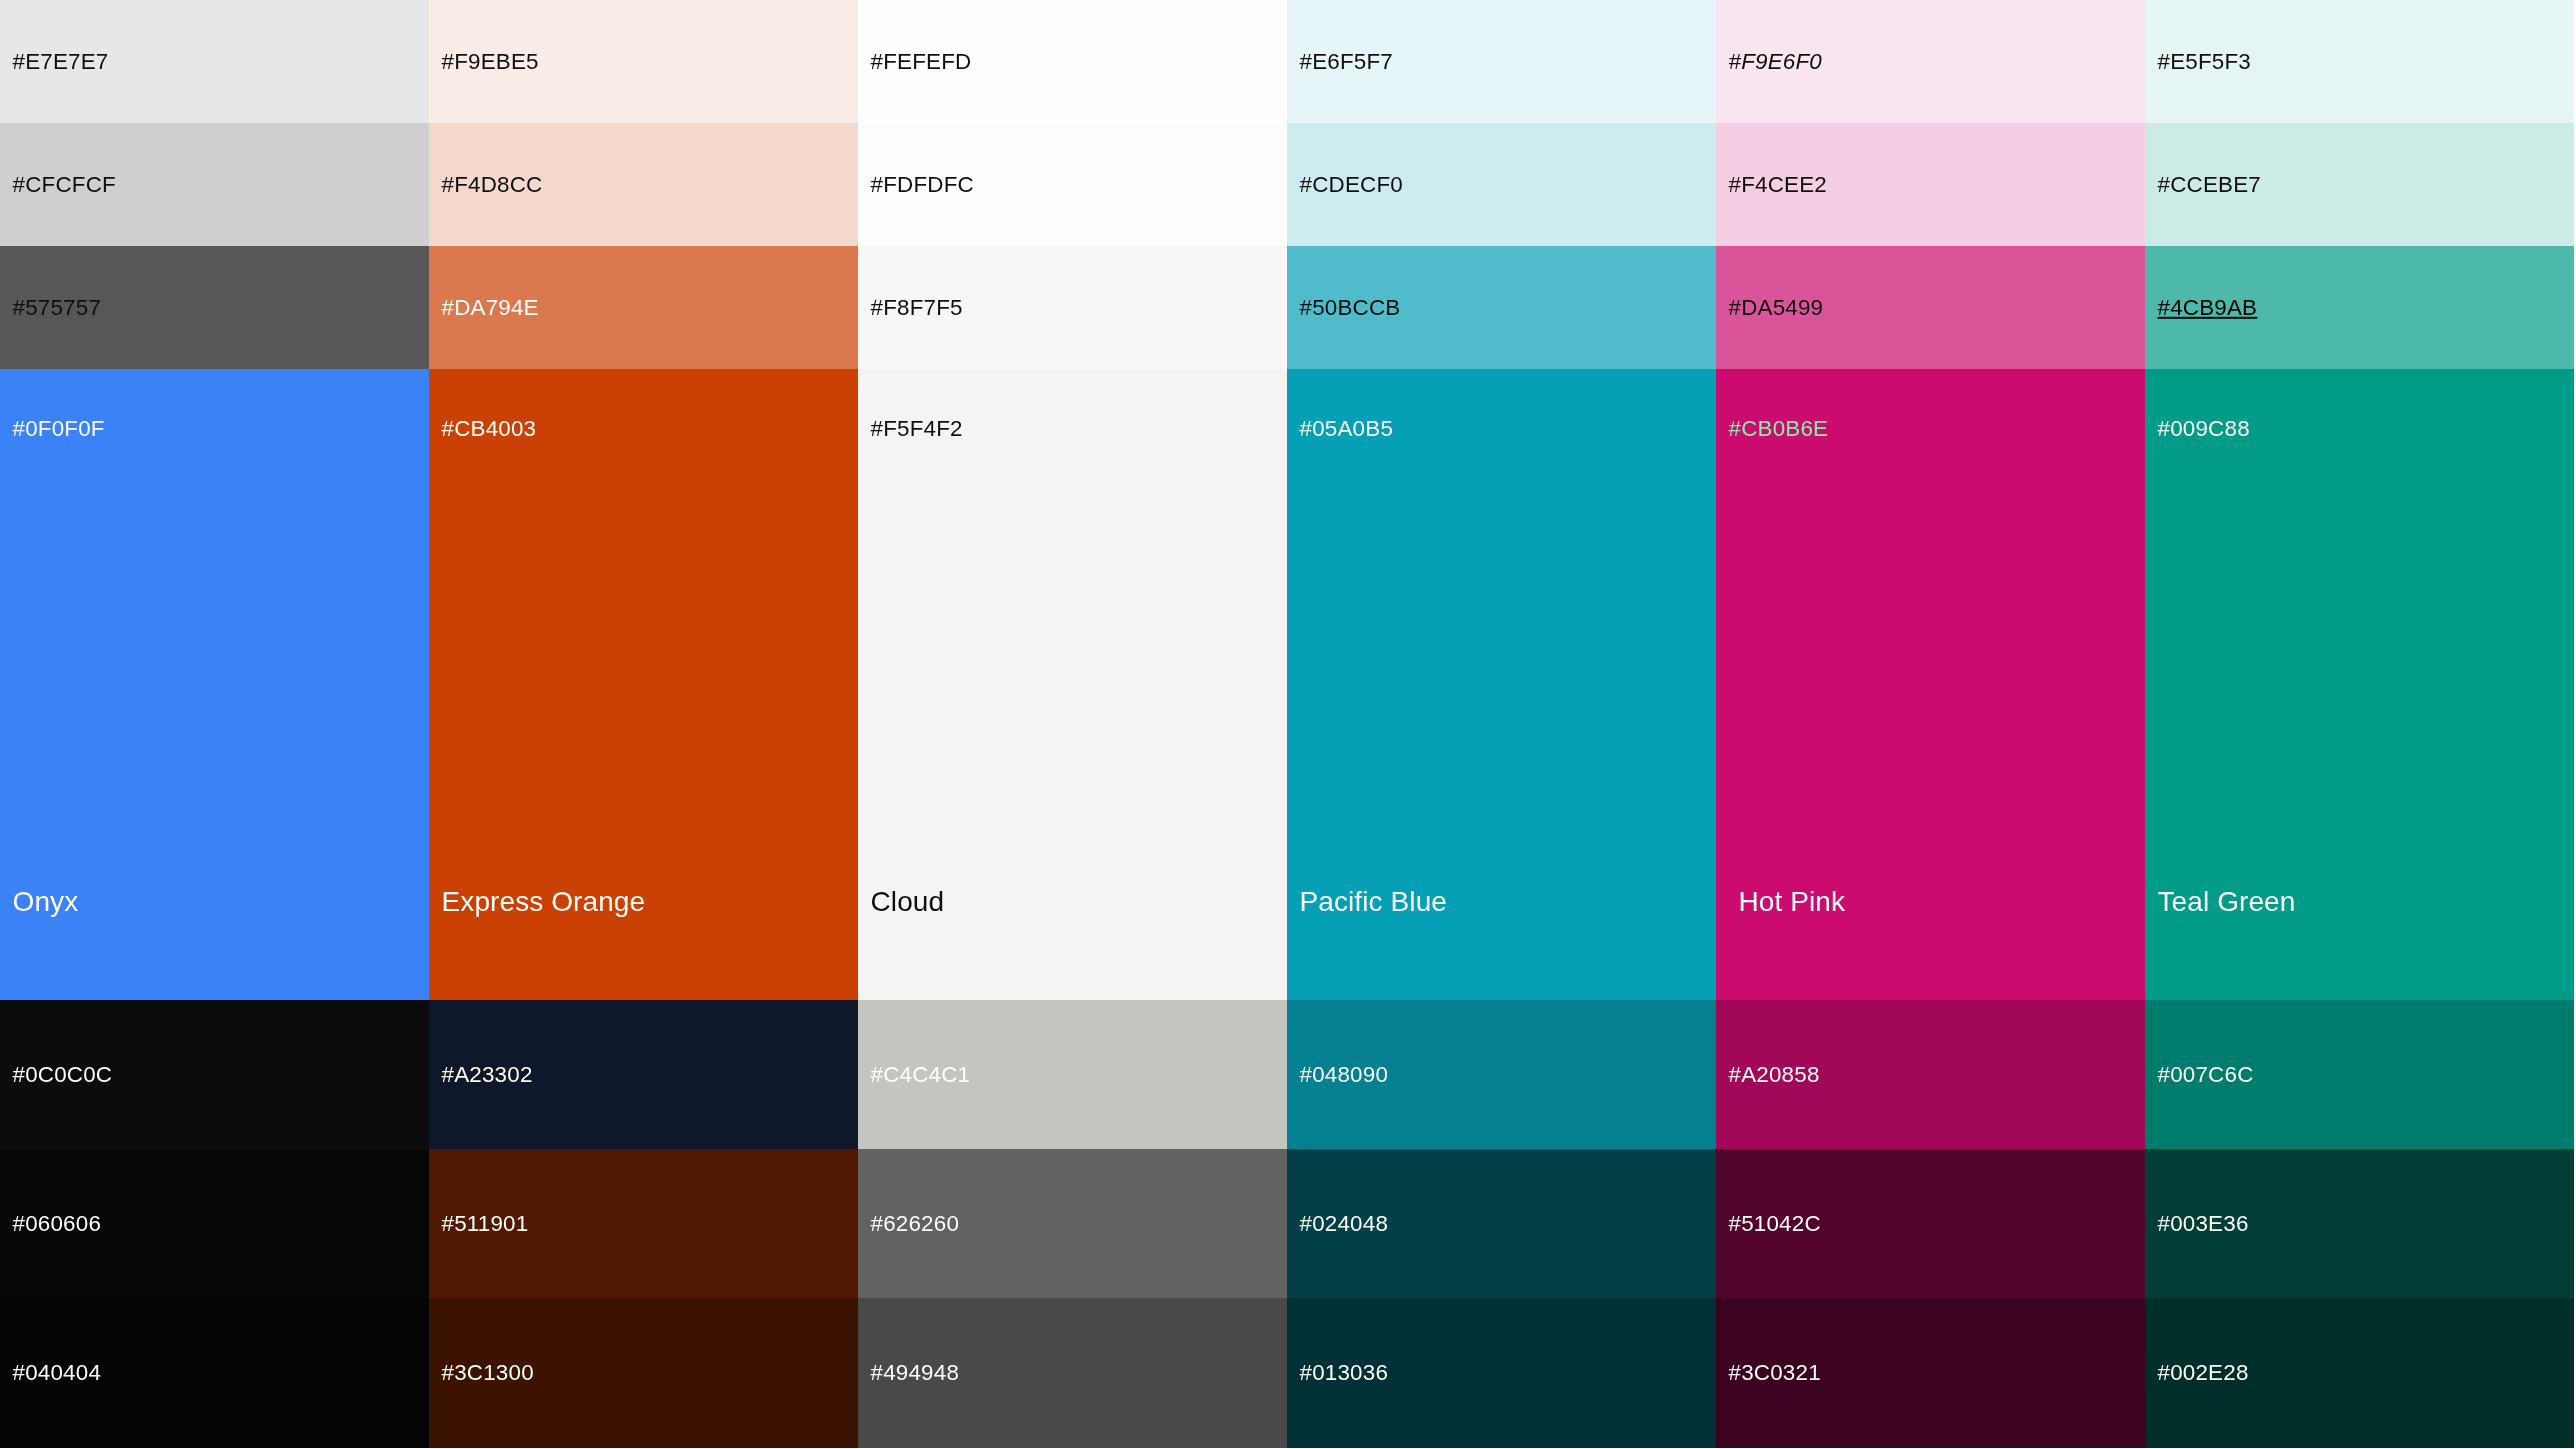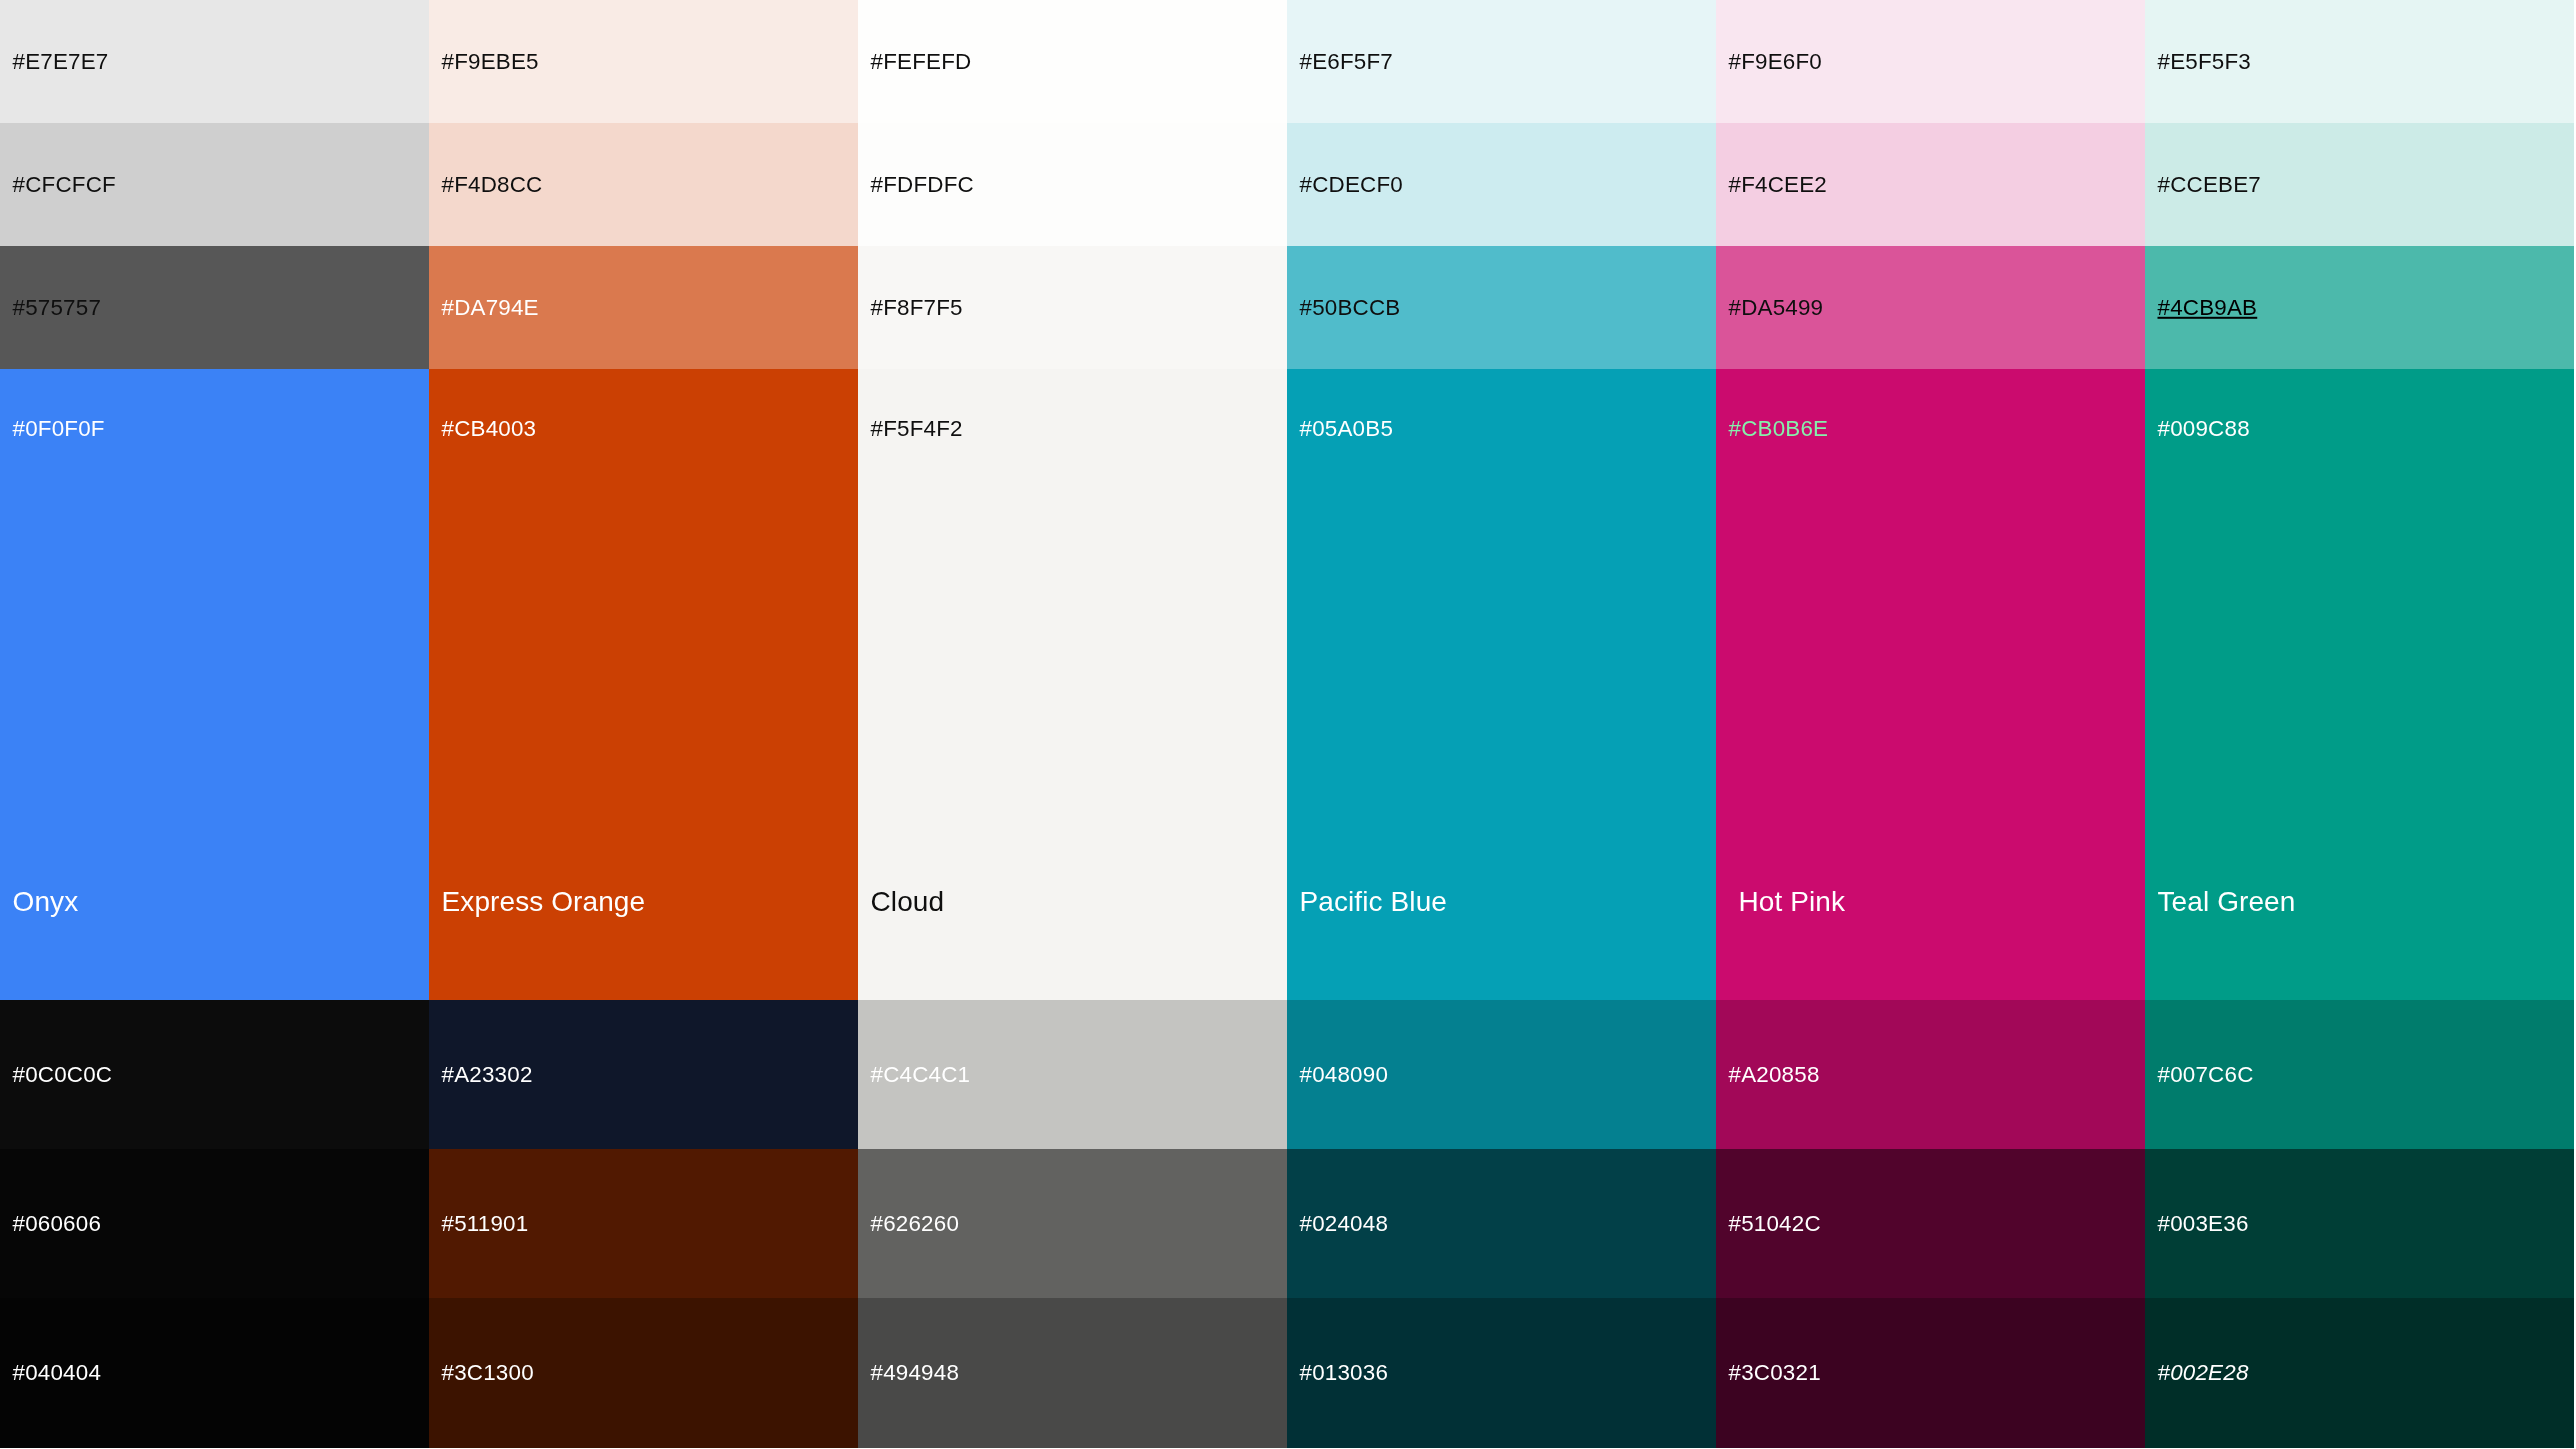--- a/index.html
+++ b/index.html
@@ -69,21 +69,21 @@
     </div>
     <div class="swatch" style="background: rgb(249, 235, 229); grid-area: 1 / 2;">
       <span class="hex" style="color: rgb(15, 15, 15);">#F9EBE5</span>
     </div>
     <div class="swatch" style="background: rgb(254, 254, 253); grid-area: 1 / 3;">
       <span class="hex" style="color: rgb(15, 15, 15);">#FEFEFD</span>
     </div>
     <div class="swatch" style="background: rgb(230, 245, 247); grid-area: 1 / 4;">
       <span class="hex" style="color: rgb(15, 15, 15);">#E6F5F7</span>
     </div>
-    <div class="swatch" style="background: rgb(249, 230, 240); grid-area: 1 / 5;">
+    <div class="swatch" style="background: rgb(249, 230, 240); grid-area: 1 / 5; font-style: italic;">
       <span class="hex" style="color: rgb(15, 15, 15);">#F9E6F0</span>
     </div>
     <div class="swatch" style="background: rgb(229, 245, 243); grid-area: 1 / 6;">
       <span class="hex" style="color: rgb(15, 15, 15);">#E5F5F3</span>
     </div>
     <div class="swatch" style="background: rgb(207, 207, 207); grid-area: 2 / 1;">
       <span class="hex" style="color: rgb(15, 15, 15);">#CFCFCF</span>
     </div>
     <div class="swatch" style="background: rgb(244, 216, 204); grid-area: 2 / 2;">
       <span class="hex" style="color: rgb(15, 15, 15);">#F4D8CC</span>
@@ -187,16 +187,16 @@
     <div class="swatch" style="background: rgb(73, 73, 72); grid-area: 7 / 3;">
       <span class="hex" style="color: rgb(255, 255, 255);">#494948</span>
     </div>
     <div class="swatch" style="background: rgb(1, 48, 54); grid-area: 7 / 4;">
       <span class="hex" style="color: rgb(255, 255, 255);">#013036</span>
     </div>
     <div class="swatch" style="background: rgb(60, 3, 33); grid-area: 7 / 5;">
       <span class="hex" style="color: rgb(255, 255, 255);">#3C0321</span>
     </div>
     <div class="swatch" style="background: rgb(0, 46, 40); grid-area: 7 / 6;">
-      <span class="hex" style="color: rgb(255, 255, 255); font-style: italic;">#002E28</span>
+      <span class="hex" style="color: rgb(255, 255, 255);">#002E28</span>
     </div>
   </div>
 
 
 </body></html>

